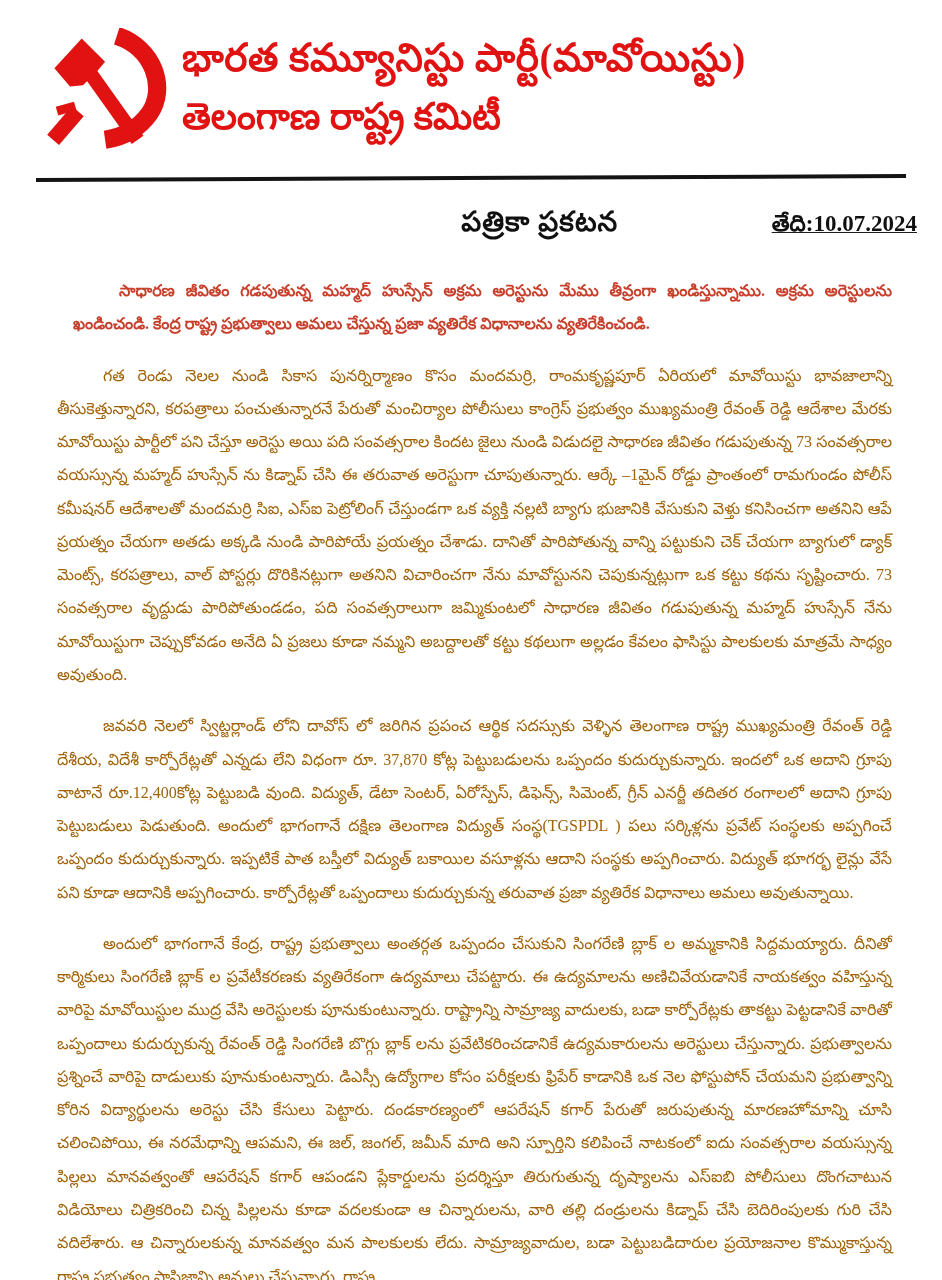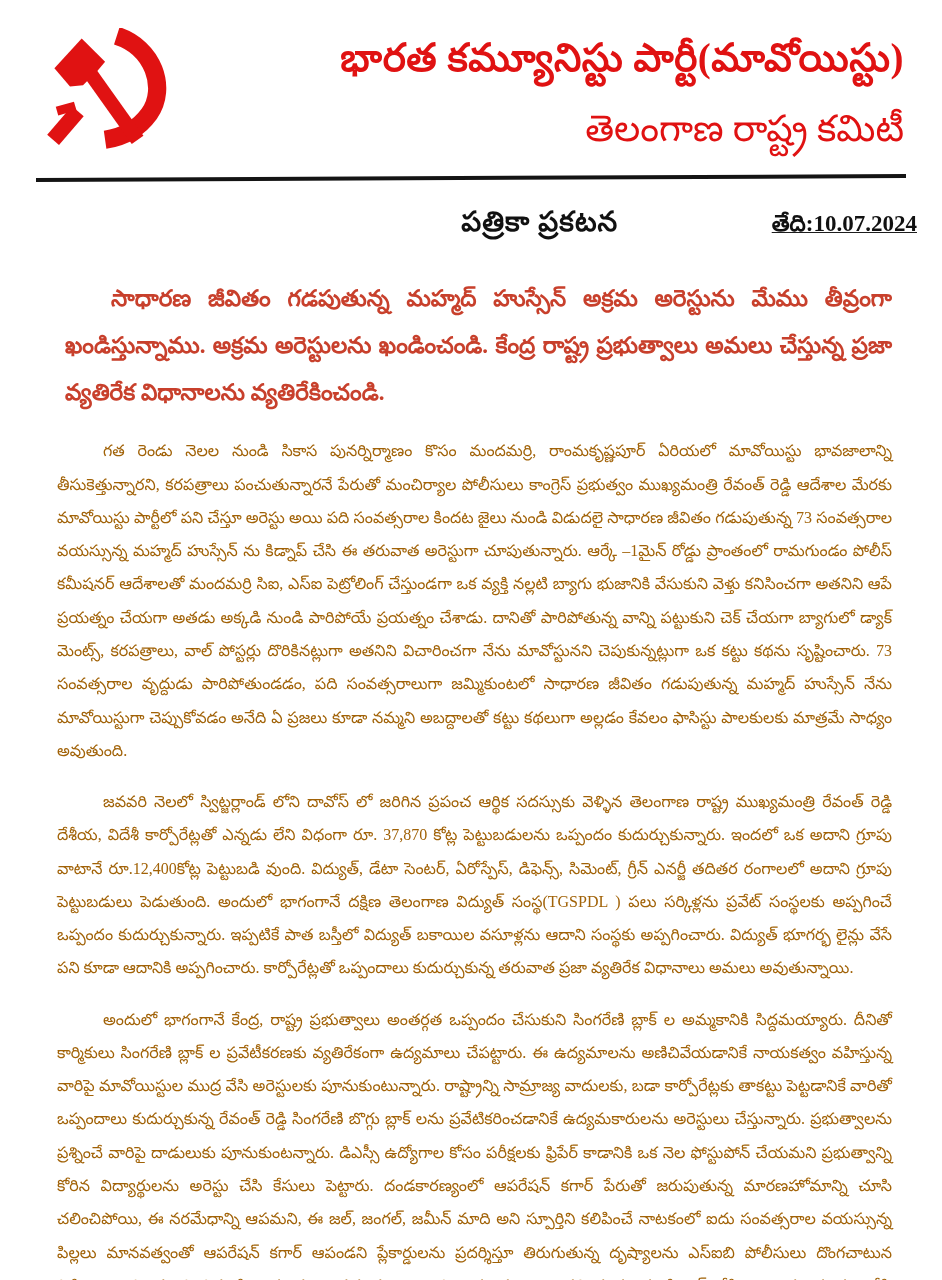--- a/index.html
+++ b/index.html
@@ -13,33 +13,33 @@
     color:var(--ink,#1d1d1d);
     box-sizing:border-box;
   }
   
   .letterhead{
     display:flex;align-items:flex-start;
     padding:28px 38px 0 42px;
   }
   .logo-wrap{flex:0 0 140px;height:134px;}
   .logo-wrap svg{display:block;width:134px;height:130px;}
-  .org-titles{flex:1;text-align:right;padding-top:6px;}
+  .org-titles{flex:1;text-align:left;padding-top:6px;}
   .org-line1{
     color:var(--red,#e01212);
     font-weight:bold;
     font-size:39px;
     line-height:1.25;
     letter-spacing:0.5px;
   }
   .org-line2{
     color:var(--red,#e01212);
-    font-weight:normal;
+    font-weight:bold;
     font-size:37px;
-    margin-top:24px;
+    margin-top:12px;
     line-height:1.2;
   }
   .head-rule{
     height:0;
     border-top:4px solid #141414;
     margin:14px 36px 0 36px;
     transform:rotate(-0.25deg);
   }
   
   .mast-row{
@@ -53,25 +53,25 @@
     letter-spacing:1px;white-space:nowrap;
   }
   .doc-date{
     font-size:23px;font-weight:bold;color:#111;white-space:nowrap;
   }
   
   .body-col{margin:30px 50px 0 57px;}
   .intro{
     color:var(--intro-red,#c8402c);
     font-weight:bold;
-    font-size:23px;
+    font-size:16px;
     line-height:2.05;
     text-align:justify;
     text-indent:46px;
-    margin:0 0 6px 8px;
+    margin:0 0 6px 16px;
   }
   .para{
     color:#a16207;
     font-size:16px;
     line-height:2.08;
     text-align:justify;
     text-indent:46px;
     margin:18px 0 0 0;
   }
 </style>

